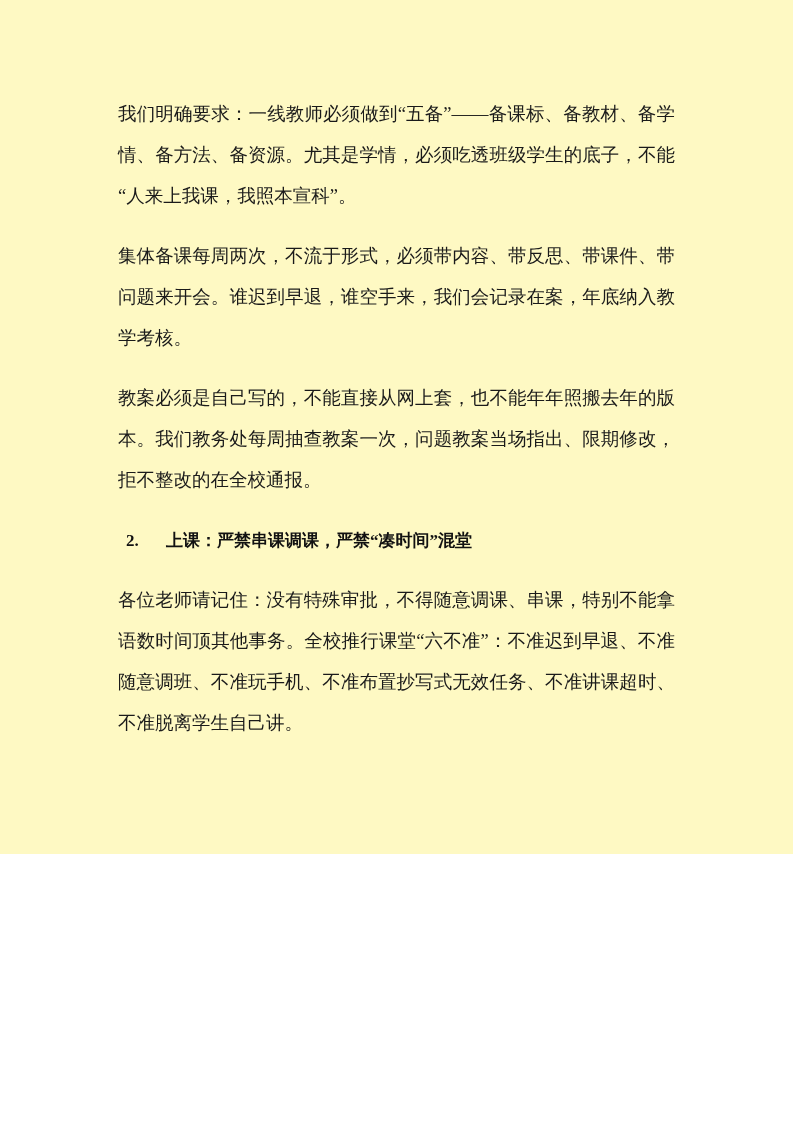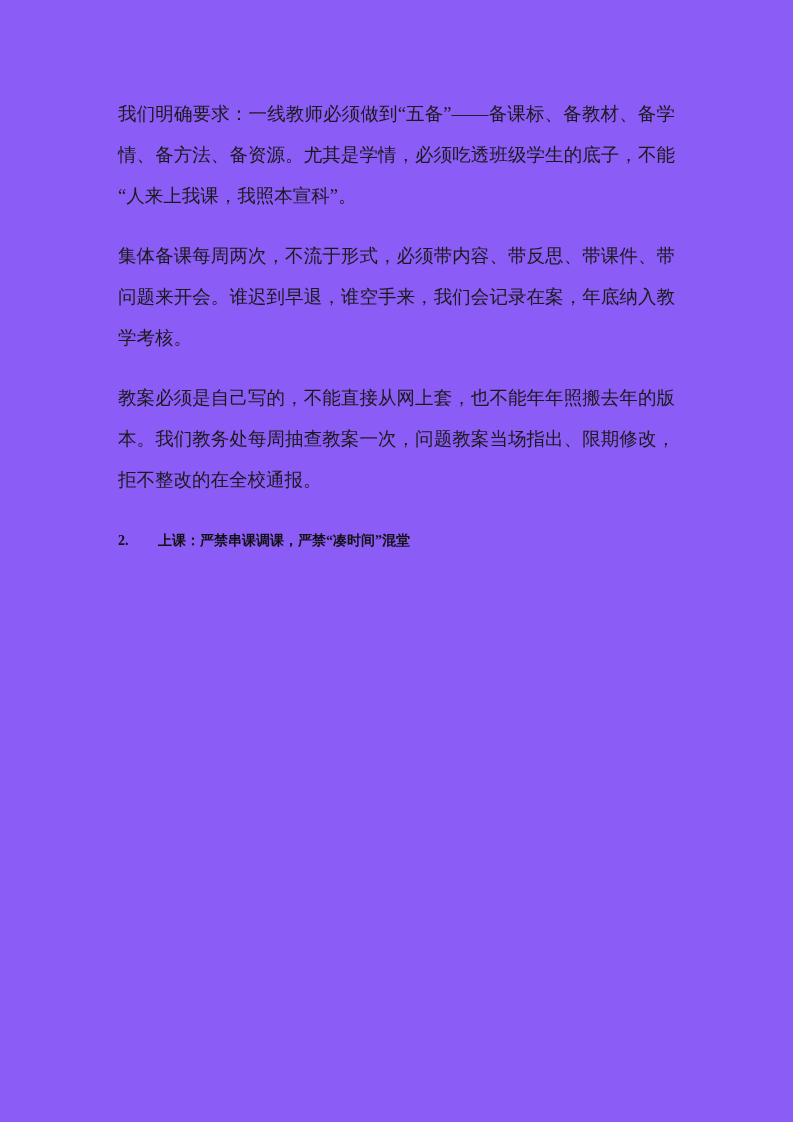--- a/index.html
+++ b/index.html
@@ -3,39 +3,39 @@
 <meta charset="utf-8">
 <style>
   html, body {
     margin: 0;
     padding: 0;
     background: #ffffff;
   }
   .page {
     position: relative;
     width: 793px;
-    height: 1122px;
+    height: 854px;
     box-sizing: border-box;
-    background: #8b5cf6;
+    background: #fef9c3;
     padding: 94px 118px 64px 118px;
     font-family: "Liberation Serif", "DejaVu Serif", serif;
     color: #1a1a1a;
     overflow: hidden;
   }
   .para {
     margin: 0 0 19px 0;
     font-size: 18.5px;
     line-height: 41px;
     text-align: justify;
     text-justify: inter-ideograph;
     word-break: break-all;
   }
   .heading {
-    margin: 0 0 19px 0;
-    font-size: 14px;
+    margin: 0 0 19px 8px;
+    font-size: 17px;
     line-height: 41px;
     font-weight: 700;
     color: #111111;
   }
   .heading .num {
     display: inline-block;
     min-width: 40px;
   }
 </style>
 </head>
@@ -46,16 +46,17 @@
   <p class="para">我们明确要求：一线教师必须做到“五备”——备课标、备教材、备学情、备方法、备资源。尤其是学情，必须吃透班级学生的底子，不能“人来上我课，我照本宣科”。</p>
 
   <p class="para">集体备课每周两次，不流于形式，必须带内容、带反思、带课件、带问题来开会。谁迟到早退，谁空手来，我们会记录在案，年底纳入教学考核。</p>
 
   <p class="para">教案必须是自己写的，不能直接从网上套，也不能年年照搬去年的版本。我们教务处每周抽查教案一次，问题教案当场指出、限期修改，拒不整改的在全校通报。</p>
 
   <h2 class="heading">
     <span class="num">2.</span><span>上课：严禁串课调课，严禁“凑时间”混堂</span>
   </h2>
 
+  <p class="para">各位老师请记住：没有特殊审批，不得随意调课、串课，特别不能拿语数时间顶其他事务。全校推行课堂“六不准”：不准迟到早退、不准随意调班、不准玩手机、不准布置抄写式无效任务、不准讲课超时、不准脱离学生自己讲。</p>
 
 
 
 </div>
 
 </body></html>

